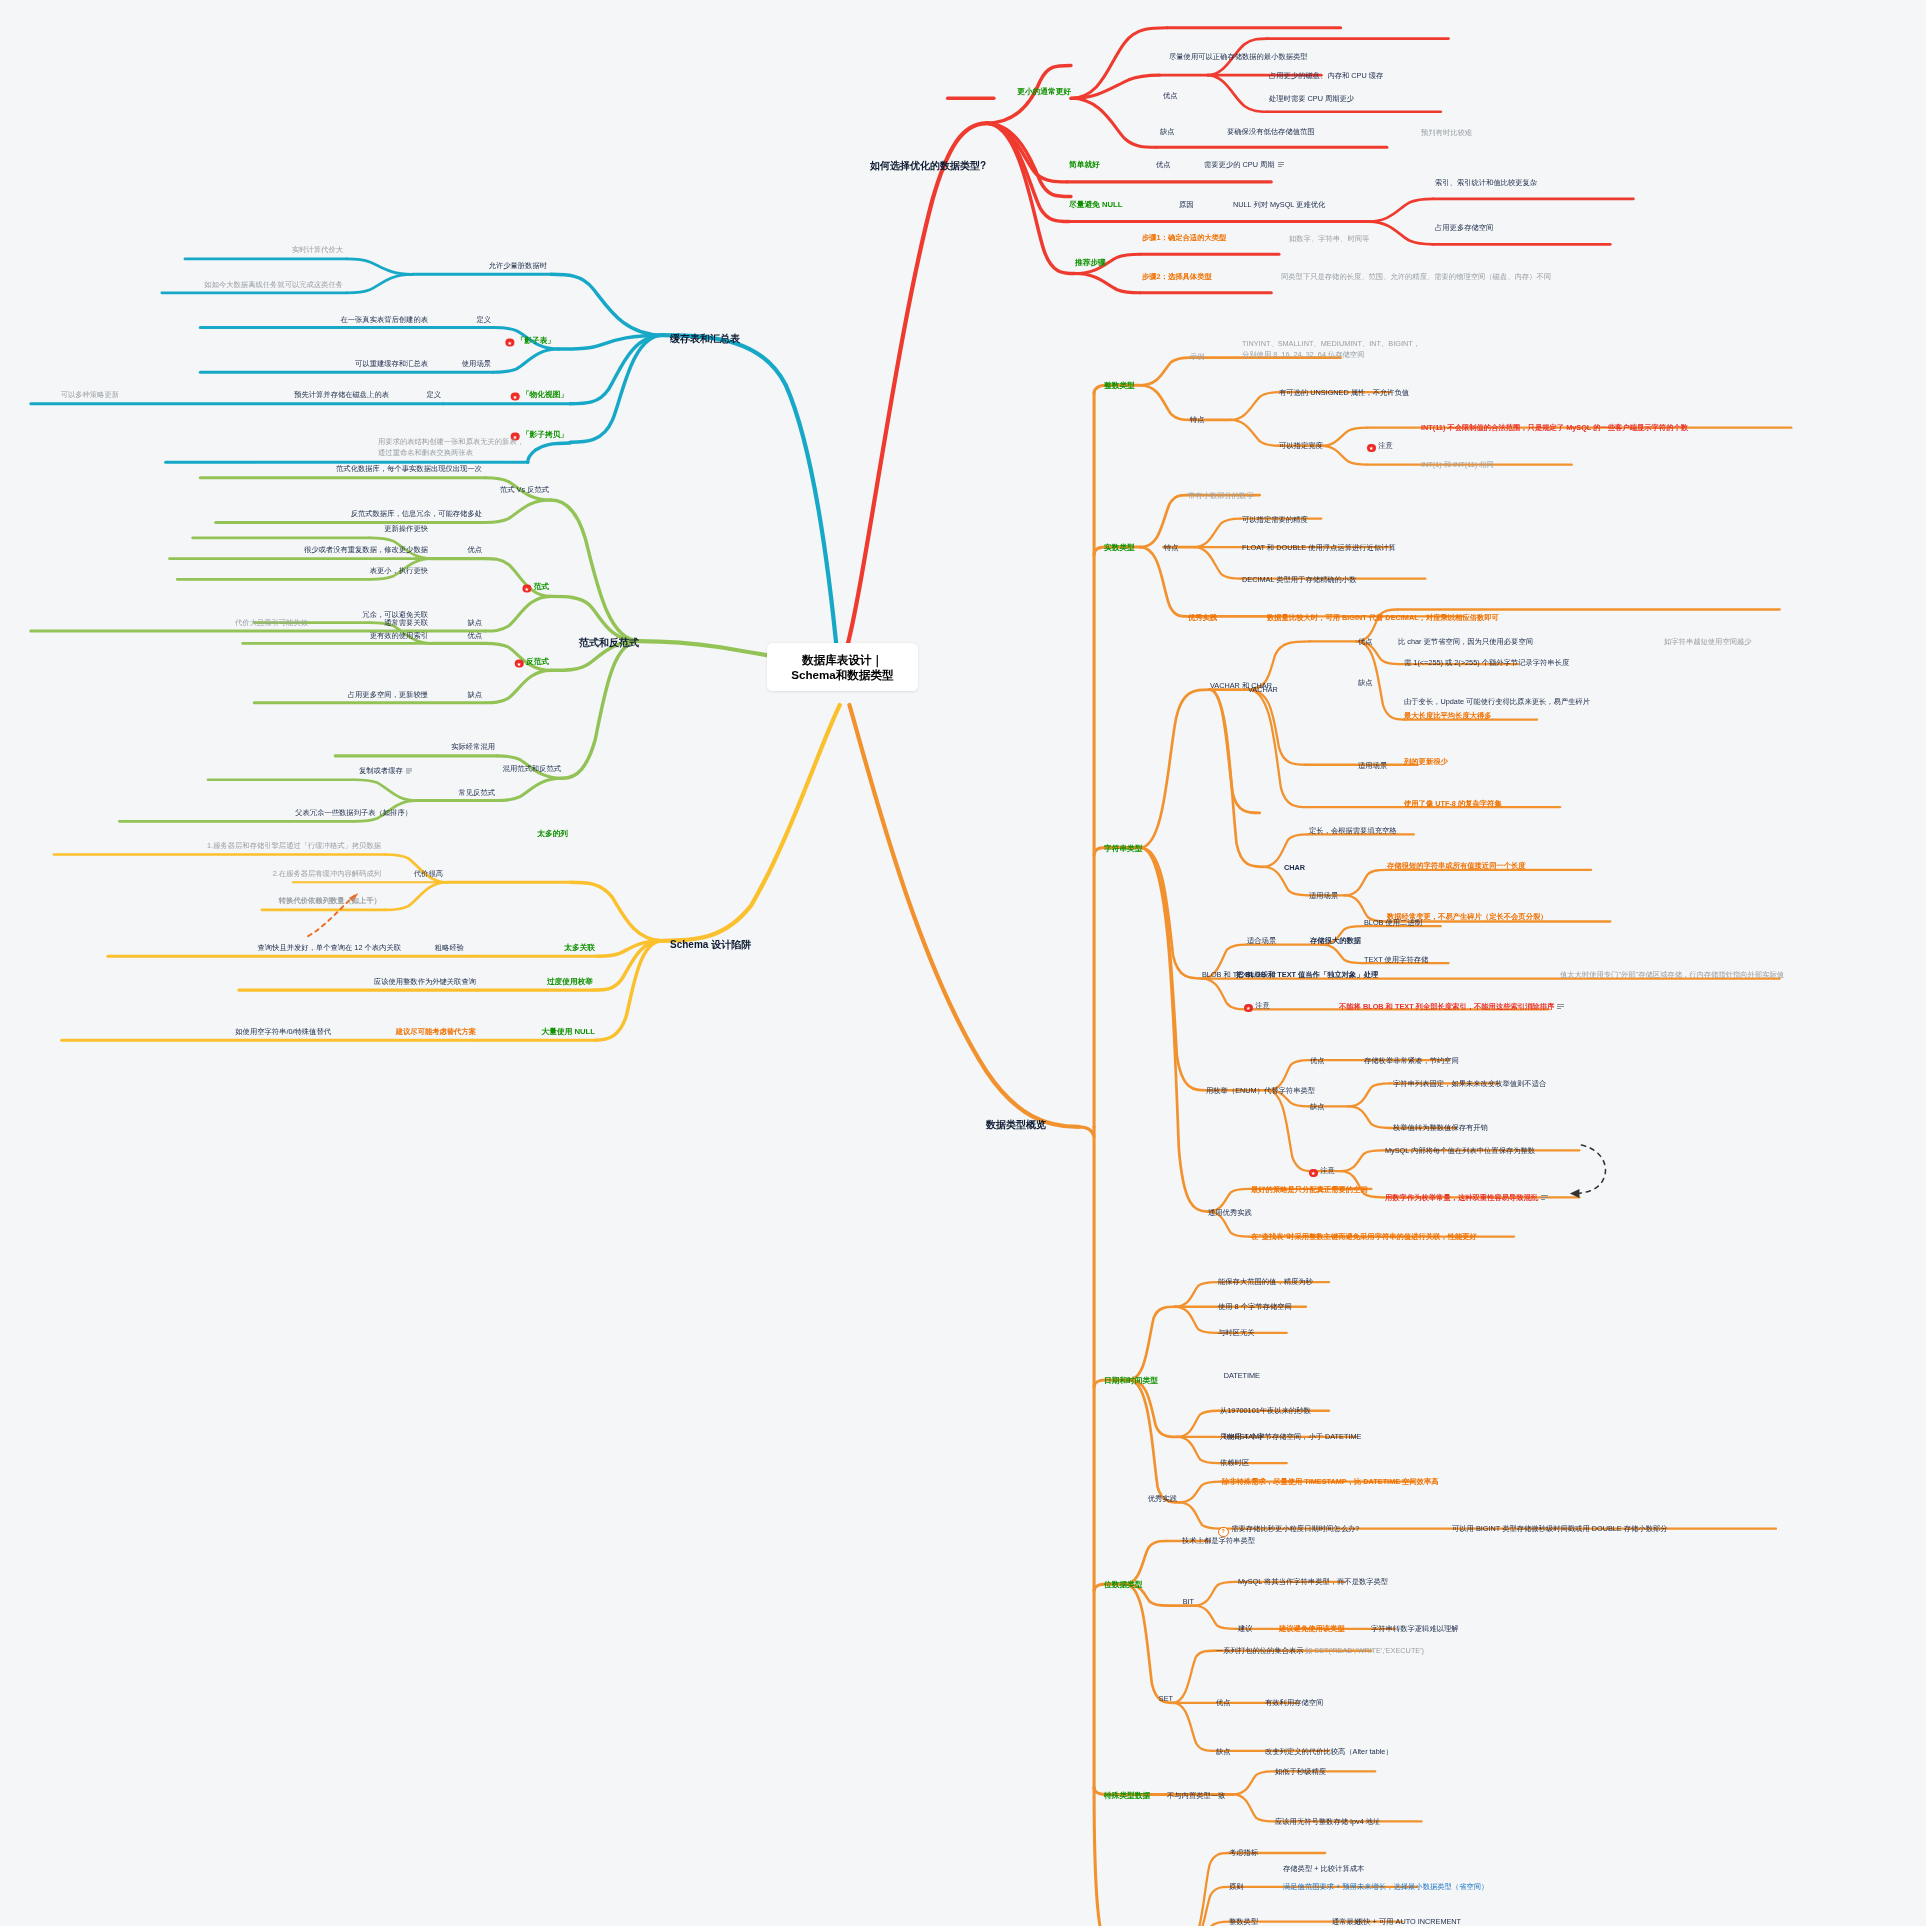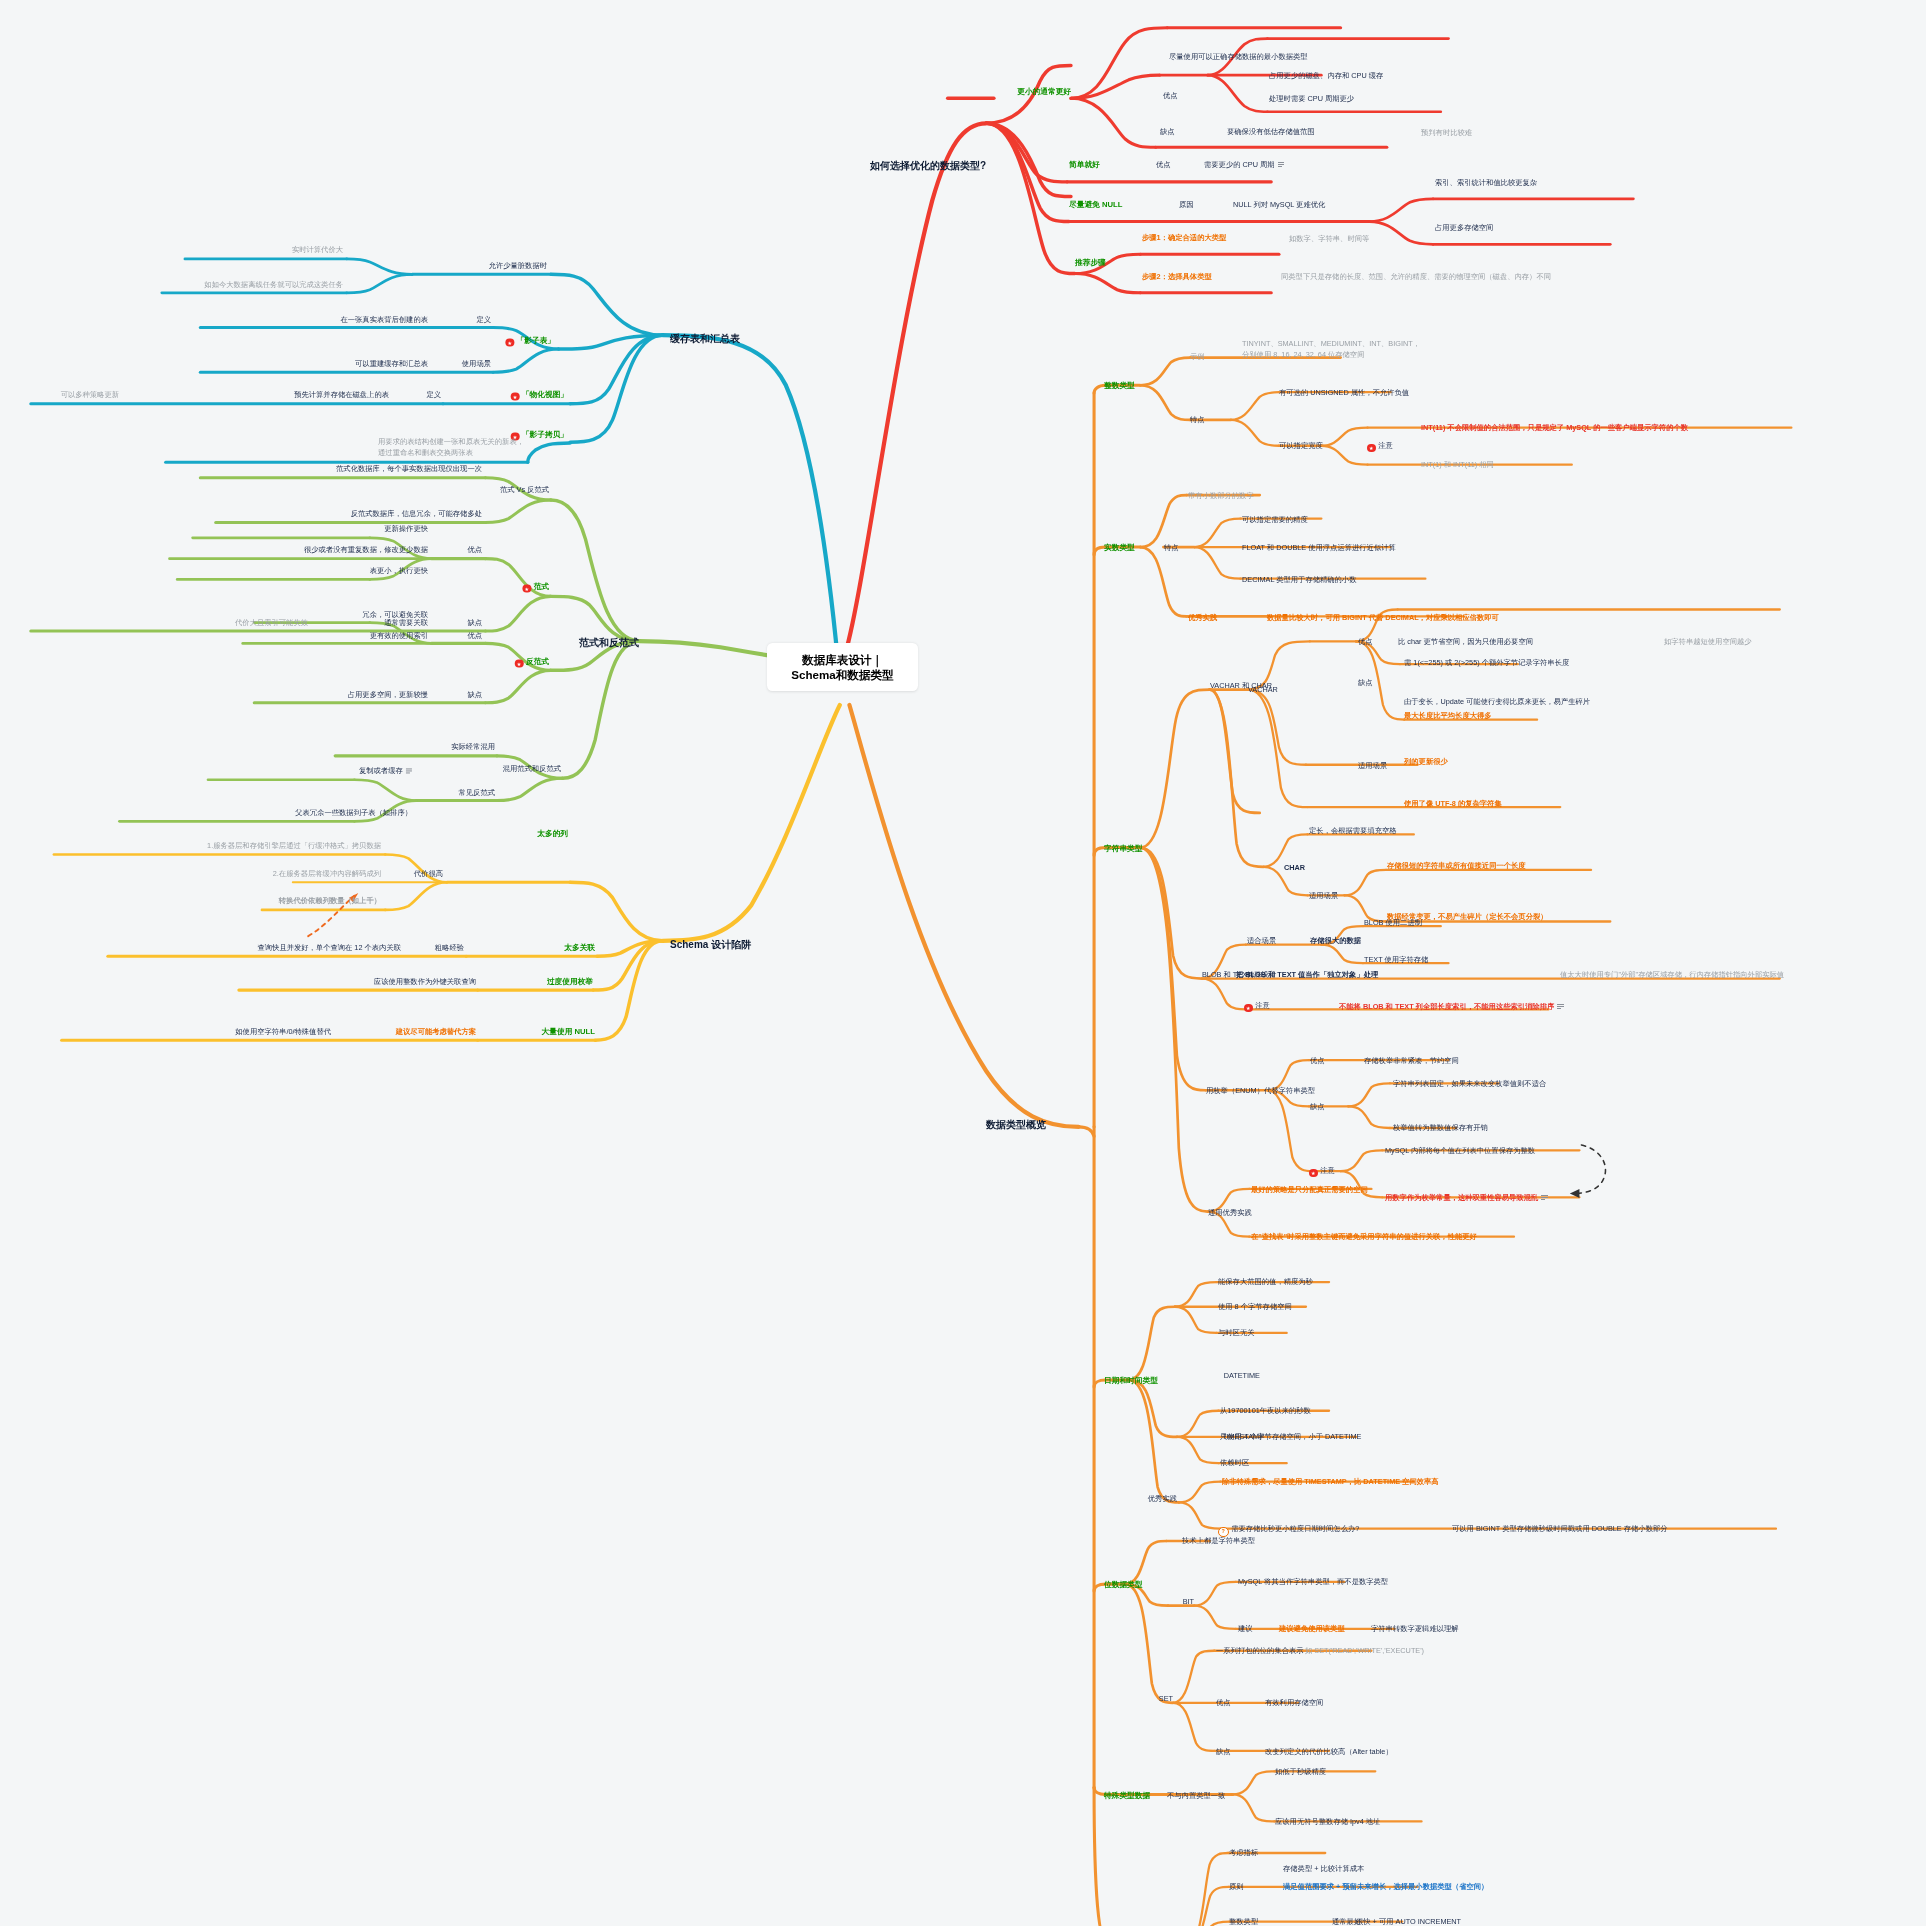--- a/index.html
+++ b/index.html
@@ -6,21 +6,21 @@
   body{width:2103px;height:2053px;position:relative;font-family:"Liberation Sans","DejaVu Sans",sans-serif;overflow:hidden;}
   #canvas{position:absolute;inset:0;}
   svg.links{position:absolute;left:0;top:0;width:2103px;height:2053px;pointer-events:none;}
   .node{position:absolute;white-space:nowrap;line-height:1.25;}
   .t{font-size:7.3px;color:#1b2a4a;}
   .t.grey{color:#9aa0a6;}
   .t.b{font-weight:bold;}
   .t.green{color:#0f9200;font-weight:bold;font-size:7.7px;}
   .t.orange{color:#f07000;font-weight:bold;}
   .t.red{color:#e8352c;font-weight:bold;}
-  .t.blue{color:#1a73c8;font-weight:bold;}
+  .t.blue{color:#1a73c8;font-weight:normal;}
   .t.dark{color:#0d1b33;font-weight:bold;font-size:10px;}
   .multiline{white-space:pre;line-height:1.45;}
   .star{display:inline-block;width:8.5px;height:8.5px;border-radius:50%;background:#ee2b24;color:#fff;
         font-size:5px;line-height:8.5px;text-align:center;vertical-align:-1.5px;margin-right:2.7px;}
   .qmark{display:inline-block;width:8.5px;height:8.5px;border-radius:50%;background:#fff;border:0.8px solid #f07000;
         color:#f07000;font-size:5.4px;line-height:7.7px;text-align:center;font-weight:bold;vertical-align:-1.5px;margin-right:2.7px;}
   .note{display:inline-block;width:6.2px;height:4.6px;margin-left:3.1px;vertical-align:0.4px;position:relative;}
   .note i{position:absolute;left:0;height:0.8px;background:#8b9099;display:block;}
   .note i:nth-child(1){top:0;width:6.2px;}
   .note i:nth-child(2){top:1.9px;width:6.2px;}

